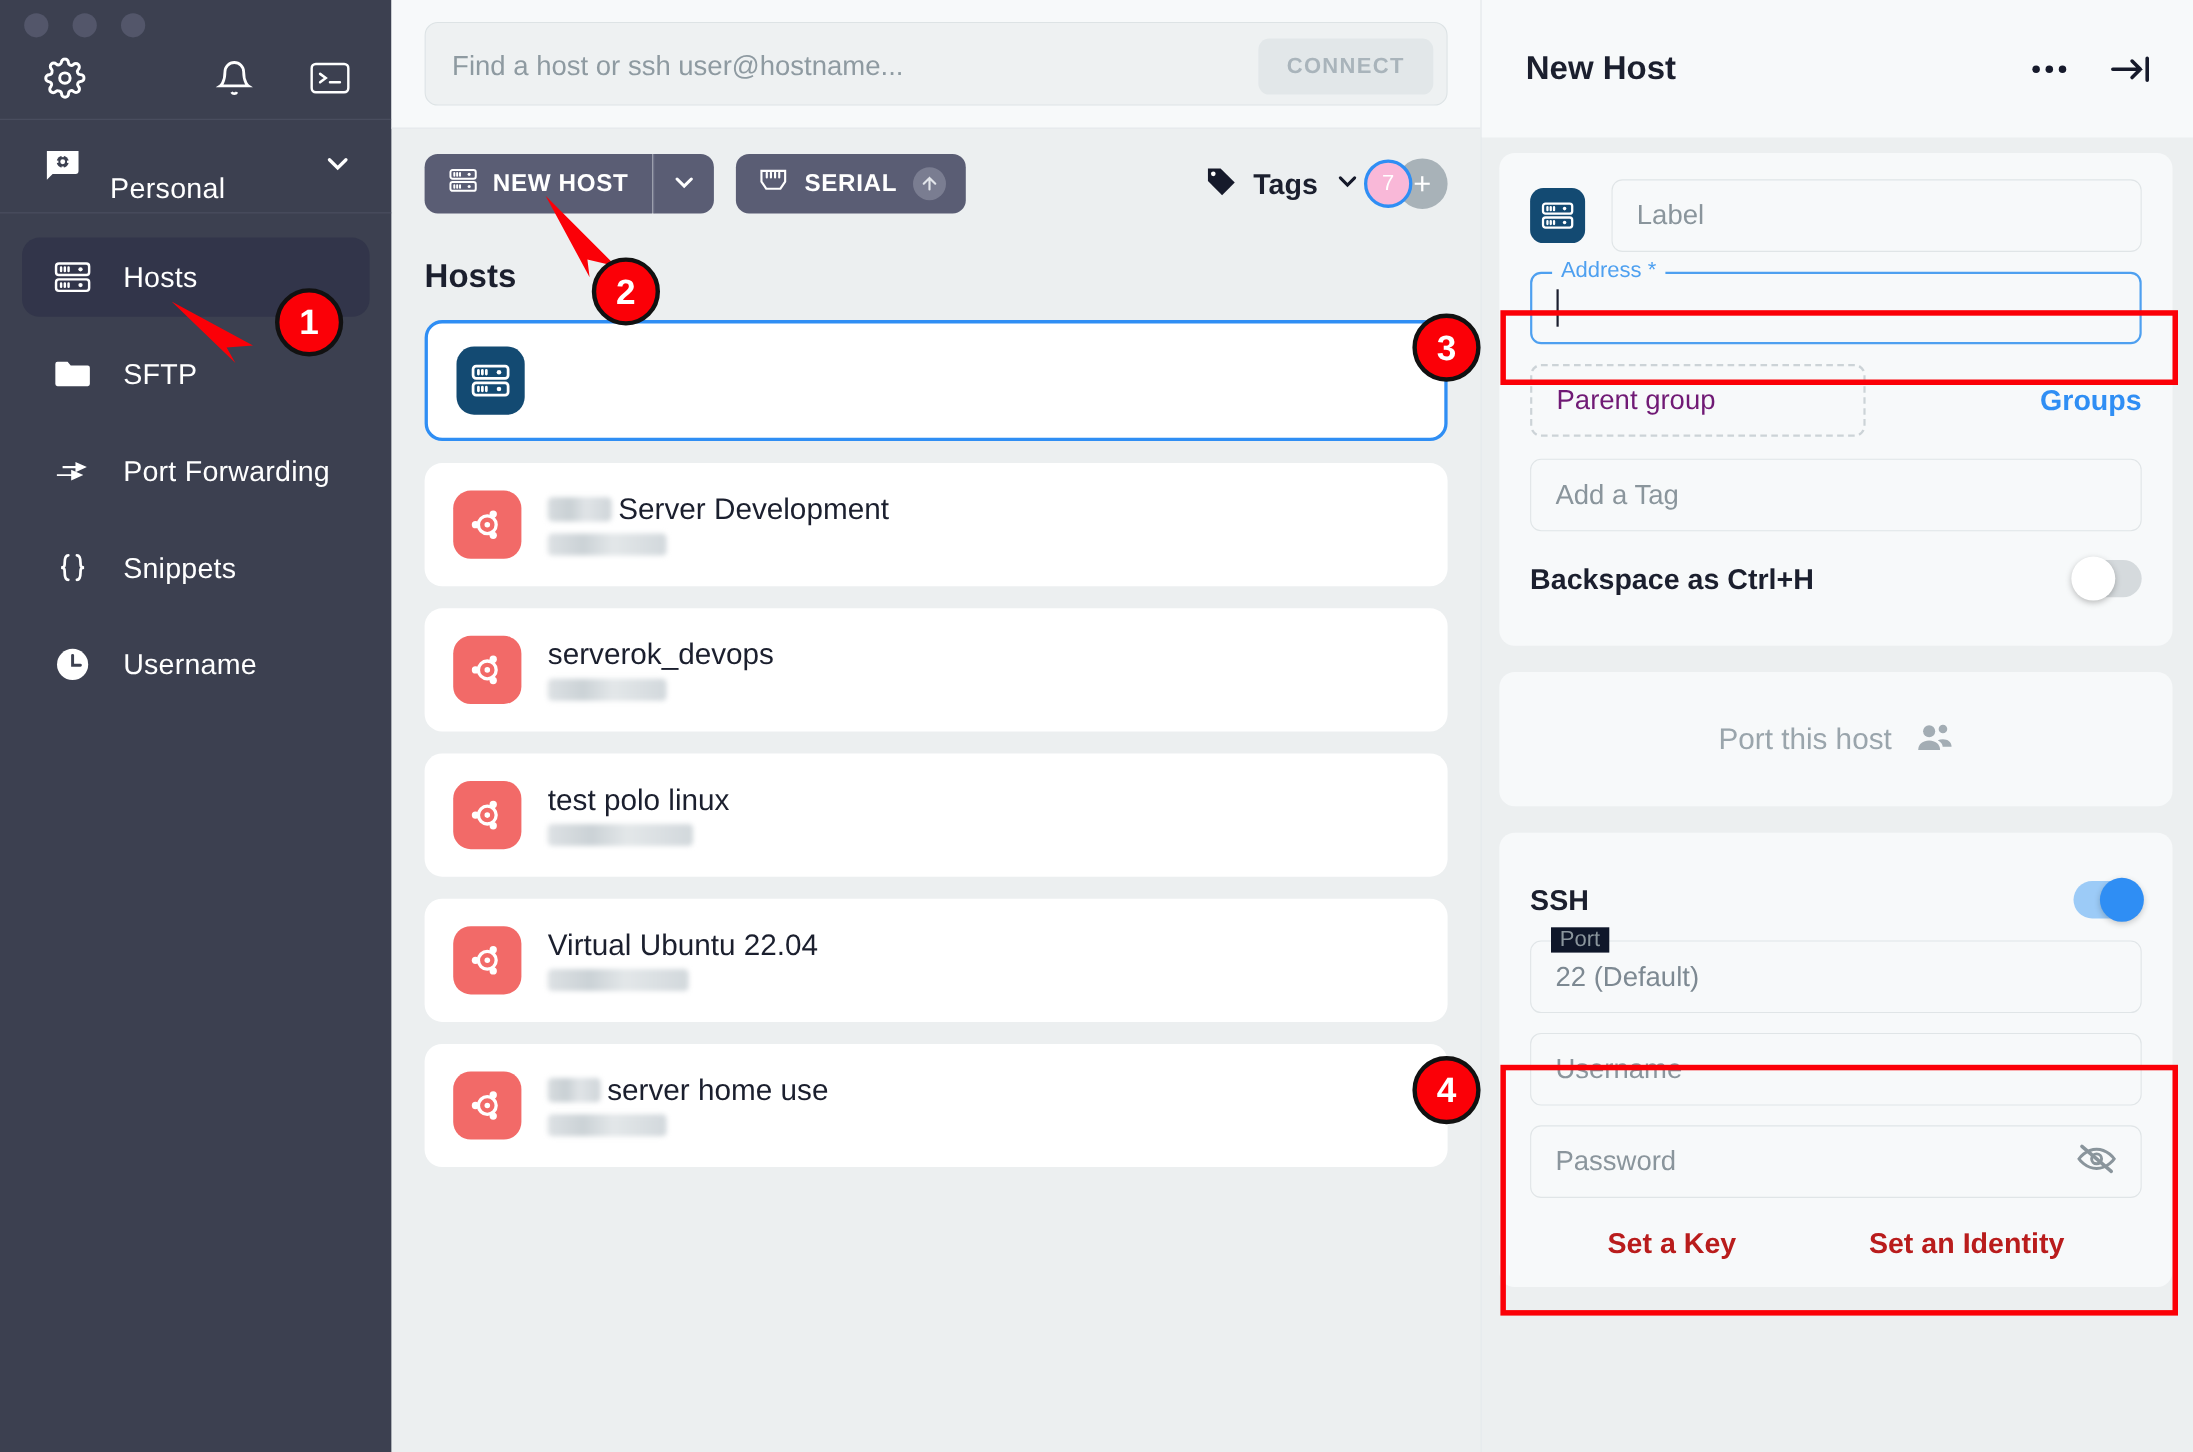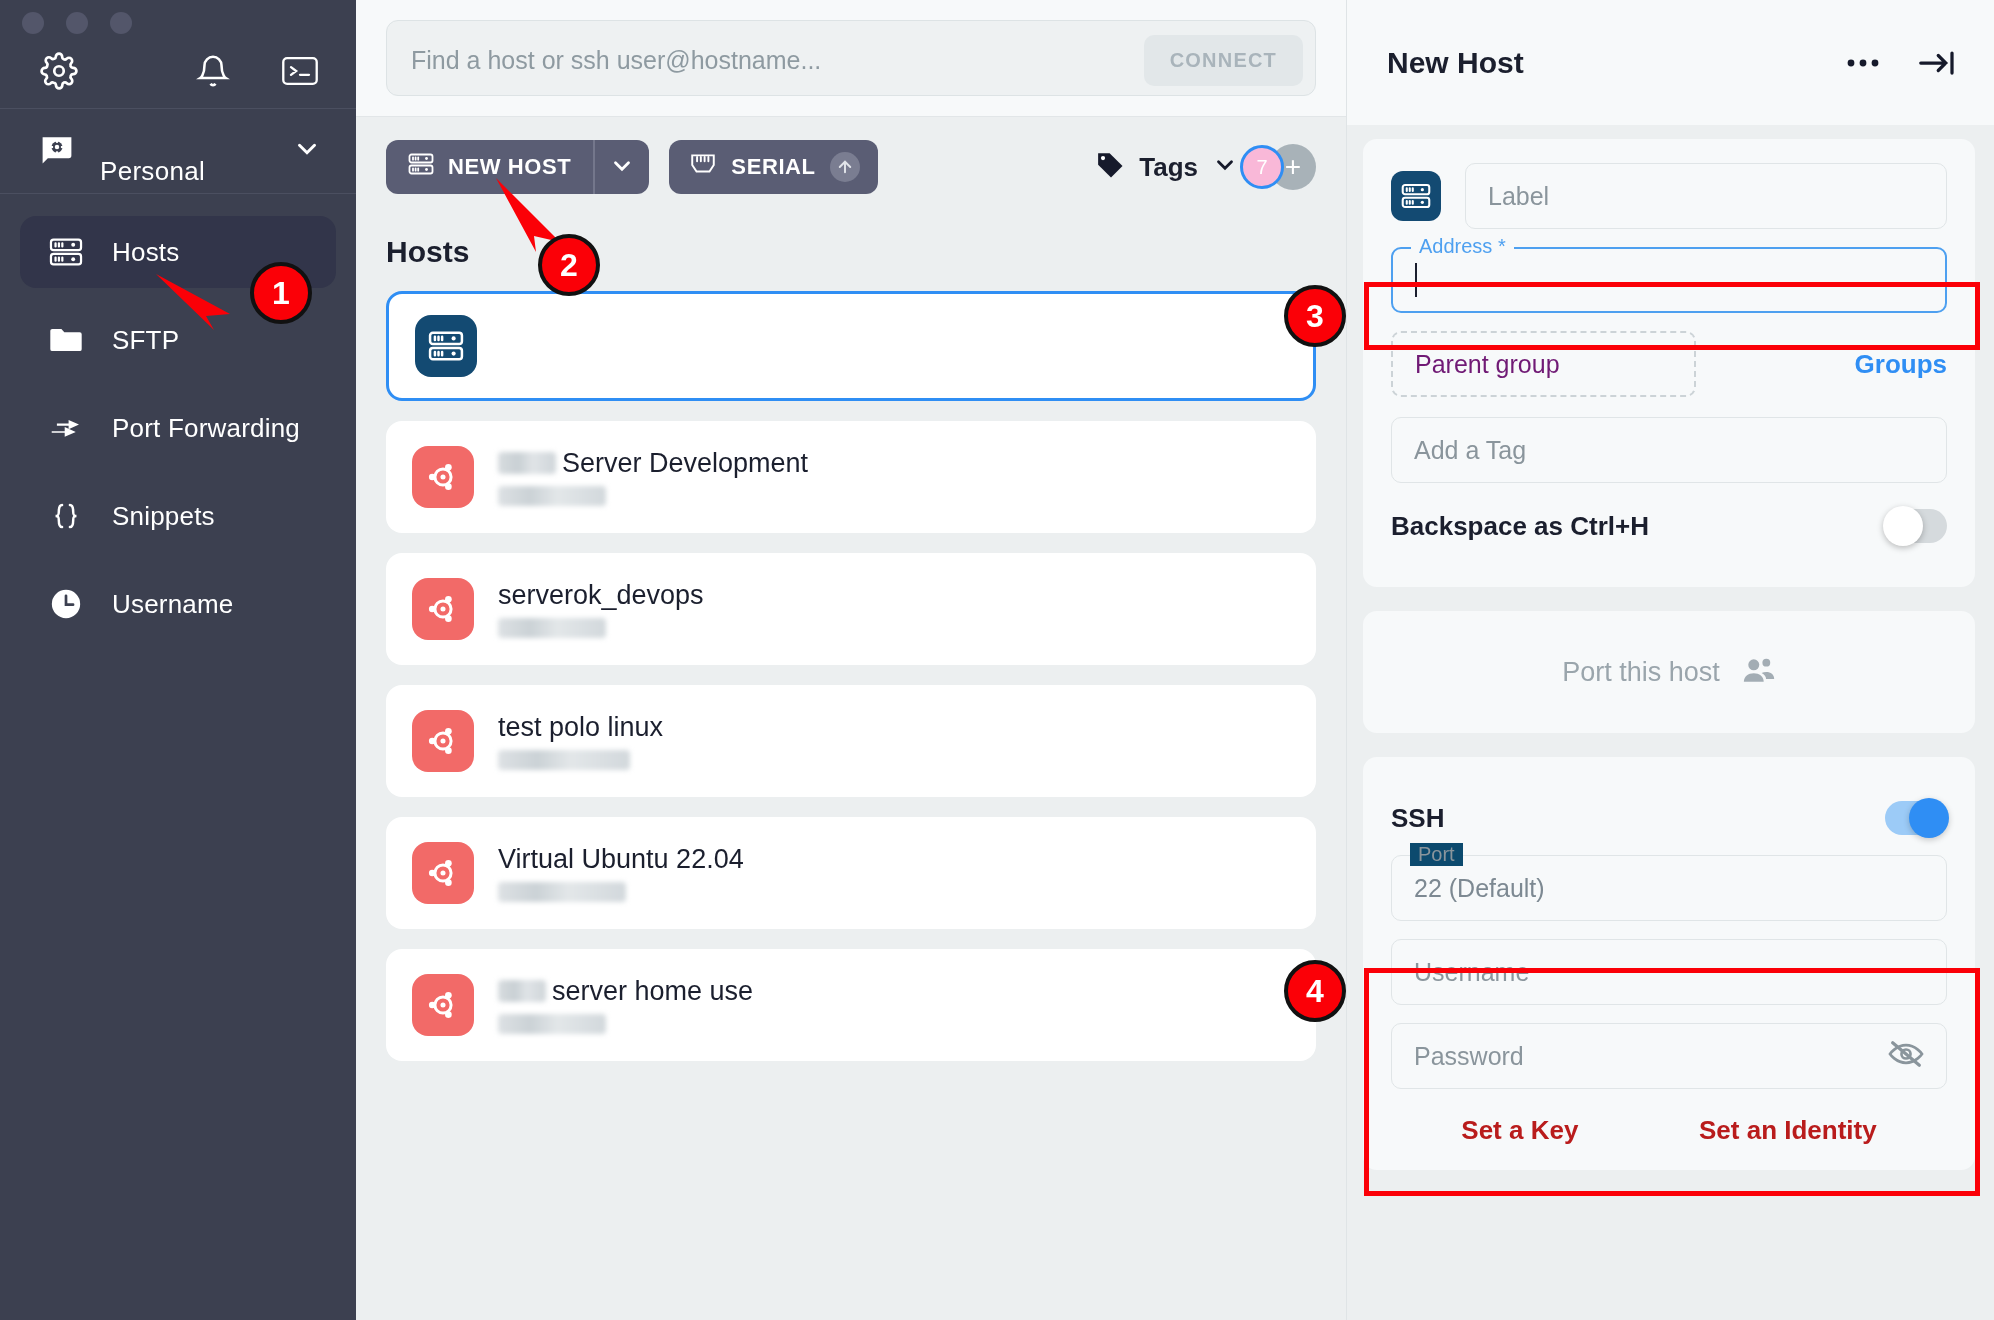--- a/index.html
+++ b/index.html
@@ -199,21 +199,21 @@
   }
   .share-text { font-size: 27px; color: #9aa5ac; }
 
   .port-wrap { position: relative; margin-bottom: 18px; }
   .port-field {
     border: 1px solid #e0e5e7; border-radius: 10px; height: 66px;
     display: flex; align-items: center; padding: 0 22px;
     font-size: 25px; color: #7d8992; position: relative;
   }
   .port-legend {
-    position: absolute; top: -13px; left: 18px; background: #0c4a6e;
+    position: absolute; top: -13px; left: 18px; background: #0f172a;
     padding: 0 8px; font-size: 20px; color: #8a959c;
   }
   .pw-row { position: relative; }
   .eye-ico { position: absolute; right: 22px; top: 50%; transform: translateY(-50%); cursor: pointer; }
   .links-row { display: flex; justify-content: space-around; padding: 26px 10px 0 10px; }
   .link-b { font-size: 26px; font-weight: bold; color: #b91c1c; cursor: pointer; }
 
   
   .overlay { position: absolute; inset: 0; pointer-events: none; z-index: 50; }
   .badge {

